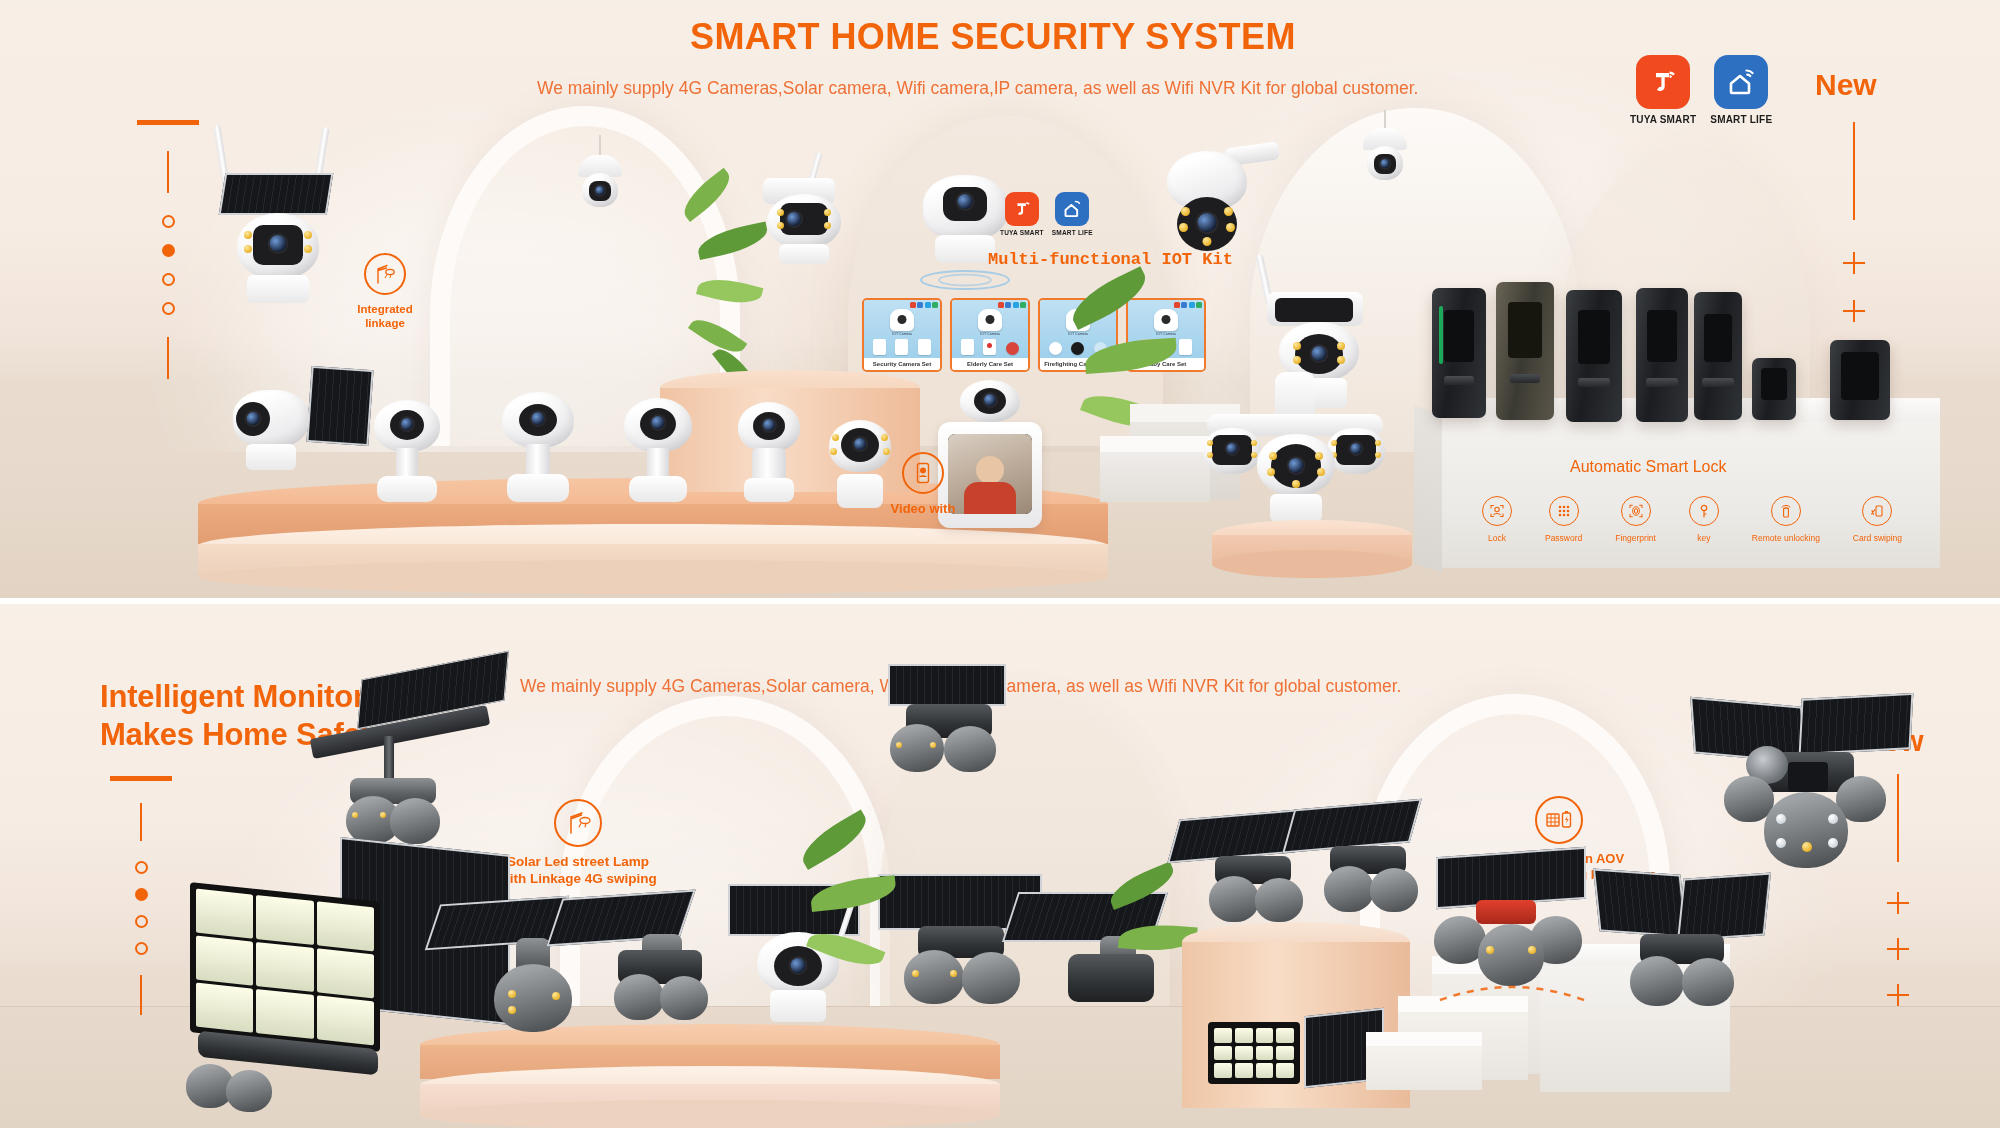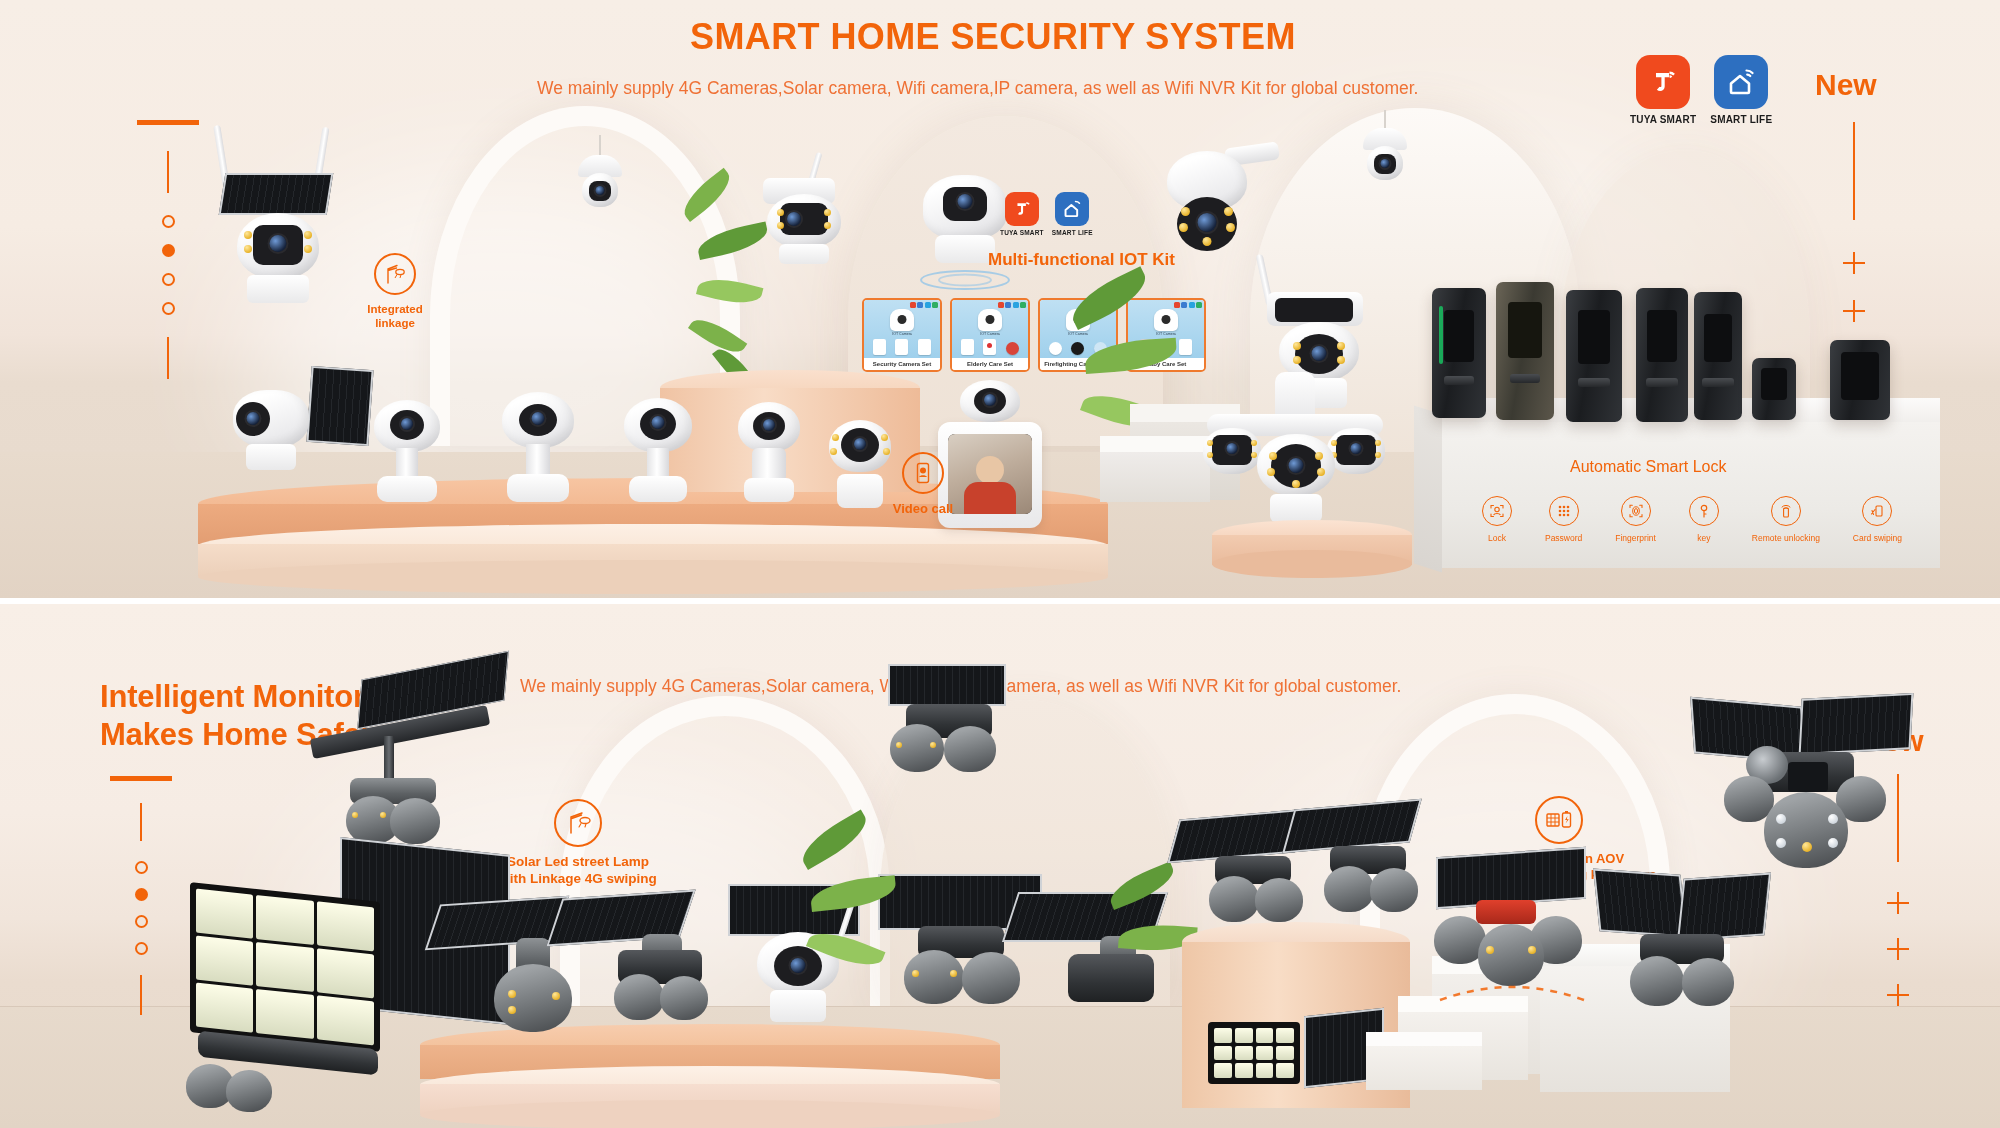--- a/index.html
+++ b/index.html
@@ -235,21 +235,21 @@
         <div class="face" style="top:16px;width:50px;height:40px;border-radius:10px;"></div>
         <div class="lens" style="top:26px;width:17px;height:17px;"></div>
         <div class="led" style="left:18px;top:22px;width:8px;height:8px;"></div>
         <div class="led" style="left:18px;top:36px;width:8px;height:8px;"></div>
         <div class="led" style="right:18px;top:22px;width:8px;height:8px;"></div>
         <div class="led" style="right:18px;top:36px;width:8px;height:8px;"></div>
         <div class="base" style="top:66px;width:62px;height:28px;"></div>
       </div>
     </div>
 
-    <div class="feat" style="left:340px;top:253px;width:110px;">
+    <div class="feat" style="left:330px;top:253px;width:110px;">
       <div class="ring" style="width:42px;height:42px;">
         <svg width="26" height="26" viewBox="0 0 26 26" aria-hidden="true">
           <path d="M6 22V8M6 8l9-3.5M6 9.5 14.5 7" stroke="#f2640a" stroke-width="1.4" fill="none" stroke-linecap="round"></path>
           <ellipse cx="18" cy="11" rx="4.2" ry="2.6" fill="none" stroke="#f2640a" stroke-width="1.3"></ellipse>
           <path d="M15 13.5 13 17M19 13.8 18 17" stroke="#f2640a" stroke-width="1"></path>
         </svg>
       </div>
       <div class="cap" style="font-size:11.5px;white-space:pre-line;">Integrated
 linkage</div>
     </div>
@@ -306,21 +306,21 @@
         <div class="tile life">
           <svg width="22" height="22" viewBox="0 0 34 34" aria-hidden="true">
             <path d="M7 18.5 16 11l9 7.5V27a1 1 0 0 1-1 1H8a1 1 0 0 1-1-1z" fill="none" stroke="#fff" stroke-width="3" stroke-linejoin="round"></path>
             <path d="M22.5 5.5a8 8 0 0 1 6 2.6" fill="none" stroke="#fff" stroke-width="2.4" stroke-linecap="round"></path>
           </svg>
         </div>
         <span class="cap">SMART LIFE</span>
       </div>
     </div>
 
-    <div style="position:absolute;left:988px;top:250px;color:#f2640a;font-weight:bold;font-size:17px;white-space:nowrap;">Multi-functional IOT Kit</div>
+    <div style="position:absolute;left:988px;top:250px;color:#f2640a;font-weight:bold;font-size:17px;white-space:nowrap;font-family:Liberation Mono, monospace;">Multi-functional IOT Kit</div>
 
     <div class="kitrow" style="left:862px;top:298px;">
       <div class="kitcard">
         <div class="shot">
           <span class="badges">
               <i style="background:#e5462f"></i>
               <i style="background:#3c7cd0"></i>
               <i style="background:#29a3e0"></i>
               <i style="background:#2fae63"></i>
             </span>
@@ -520,21 +520,21 @@
     </div>
 
     <div class="feat" style="left:878px;top:452px;width:90px;">
       <div class="ring" style="width:42px;height:42px;">
         <svg width="24" height="24" viewBox="0 0 24 24" aria-hidden="true">
           <rect x="6.5" y="2.5" width="11" height="19" rx="2" fill="none" stroke="#f2640a" stroke-width="1.4"></rect>
           <circle cx="12" cy="9.5" r="3" fill="#f2640a"></circle>
           <path d="M8 16c1-2.4 7-2.4 8 0z" fill="#f2640a"></path>
         </svg>
       </div>
-      <div class="cap" style="font-size:13px;white-space:pre-line;">Video call</div>
+      <div class="cap" style="font-size:13px;white-space:pre-line;">Video with</div>
     </div>
 
     <div class="prod" style="left:225px;top:368px;width:160px;height:110px;">
       <div class="solarpanel" style="left:84px;top:0;width:62px;height:76px;transform:rotate(4deg);"></div>
       <div class="ptz" style="left:0;top:22px;width:92px;height:86px;">
         <div class="head" style="top:0;width:76px;height:58px;border-radius:44%;"></div>
         <div class="face" style="left:30%;top:12px;width:34px;height:34px;border-radius:50%;"></div>
         <div class="lens" style="left:30%;top:22px;width:13px;height:13px;"></div>
         <div class="base" style="top:54px;width:50px;height:26px;"></div>
       </div>

